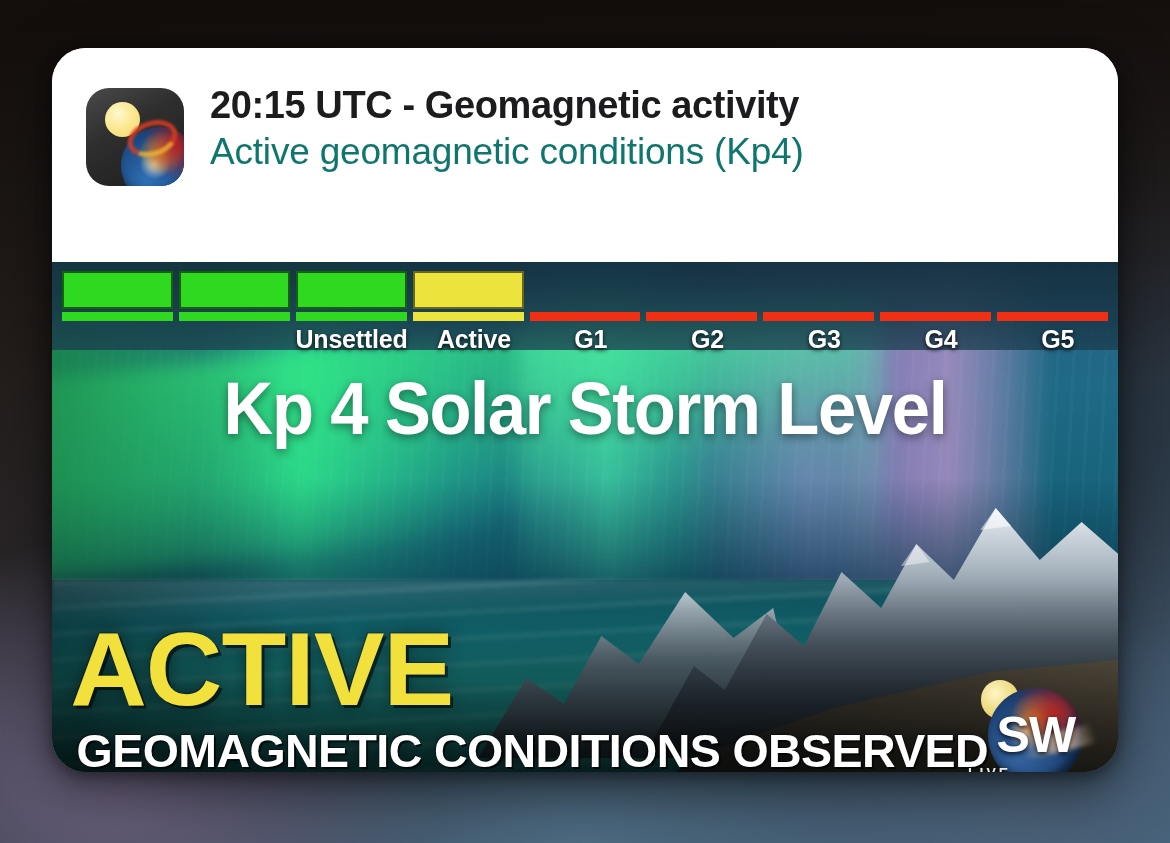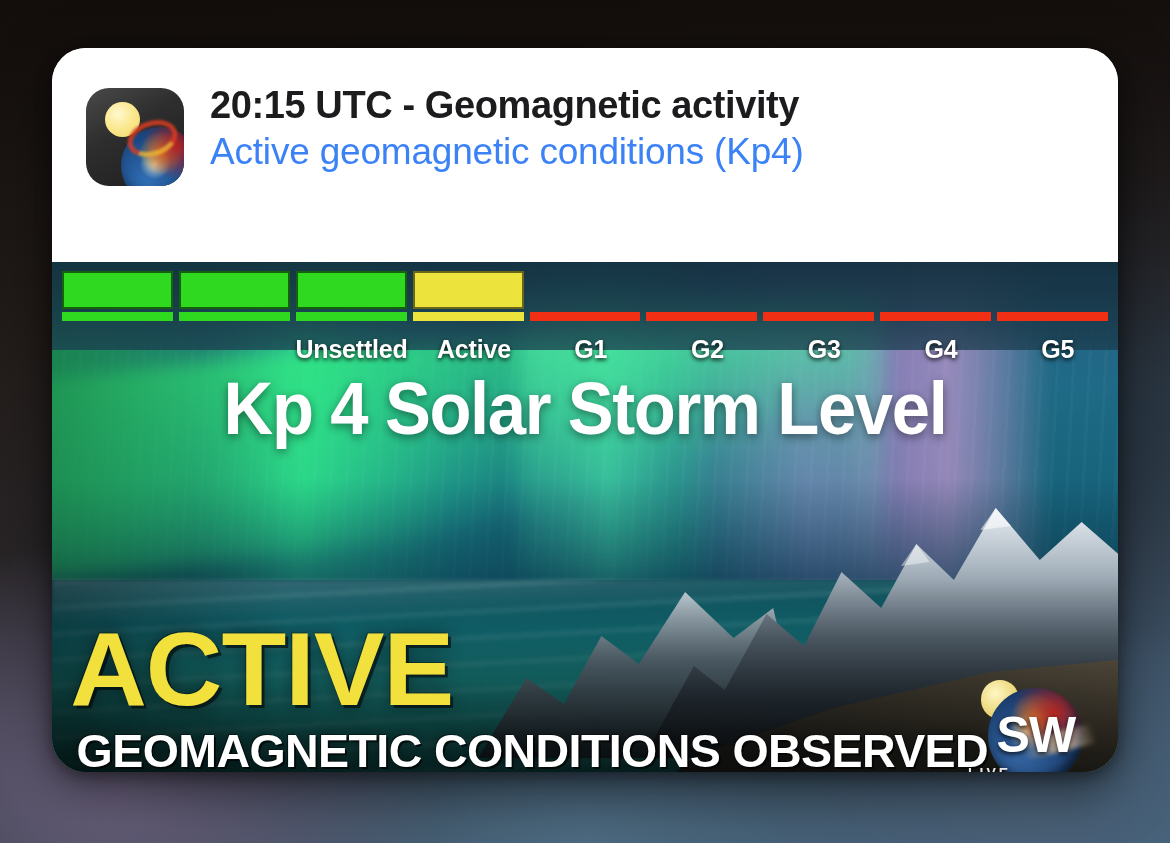--- a/index.html
+++ b/index.html
@@ -108,21 +108,21 @@
   }
   #notif-time {
     margin-left: auto;
     padding-left: 18px;
     font-size: 33px;
     color: #9a9a9f;
     white-space: nowrap;
   }
   .notif-body {
     font-size: 37px;
-    color: #3b82f6;
+    color: #0f766e;
     line-height: 1.35;
     letter-spacing: -.2px;
     white-space: nowrap;
   }
 
   
   #media {
     position: relative;
     height: 548px;
     overflow: hidden;
@@ -246,21 +246,21 @@
   .seg .underline {
     position: absolute;
     left: 0; right: 0; bottom: 2px;
     height: 9px;
   }
   .seg.thin .underline { height: 9px; bottom: 2px; }
 
   #scale-labels {
     display: flex;
     gap: 16px;
-    margin-top: 13px;
+    margin-top: 3px;
   }
   #scale-labels .lab {
     flex: 1;
     text-align: center;
     font-size: 25px;
     font-weight: bold;
     color: #ffffff;
     text-shadow: 0 2px 4px rgba(0,0,0,.85);
     letter-spacing: -.2px;
     line-height: 1.05;

